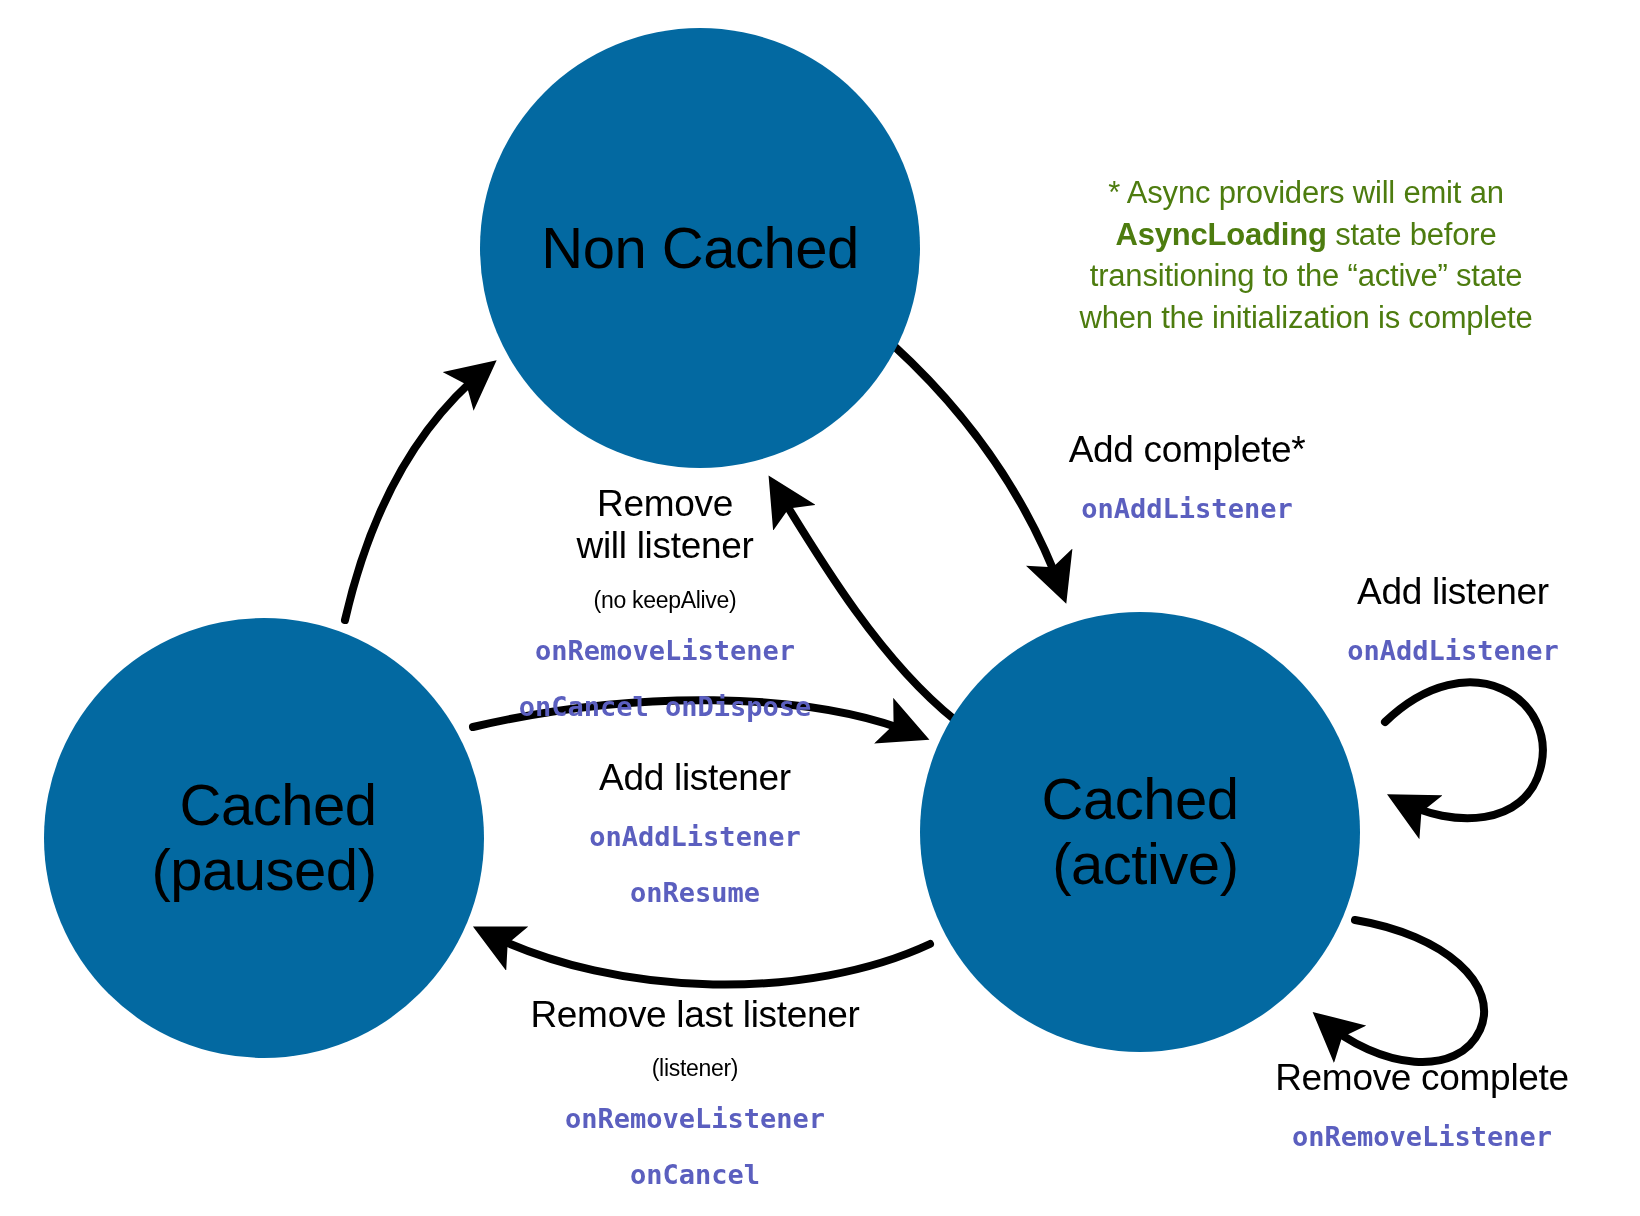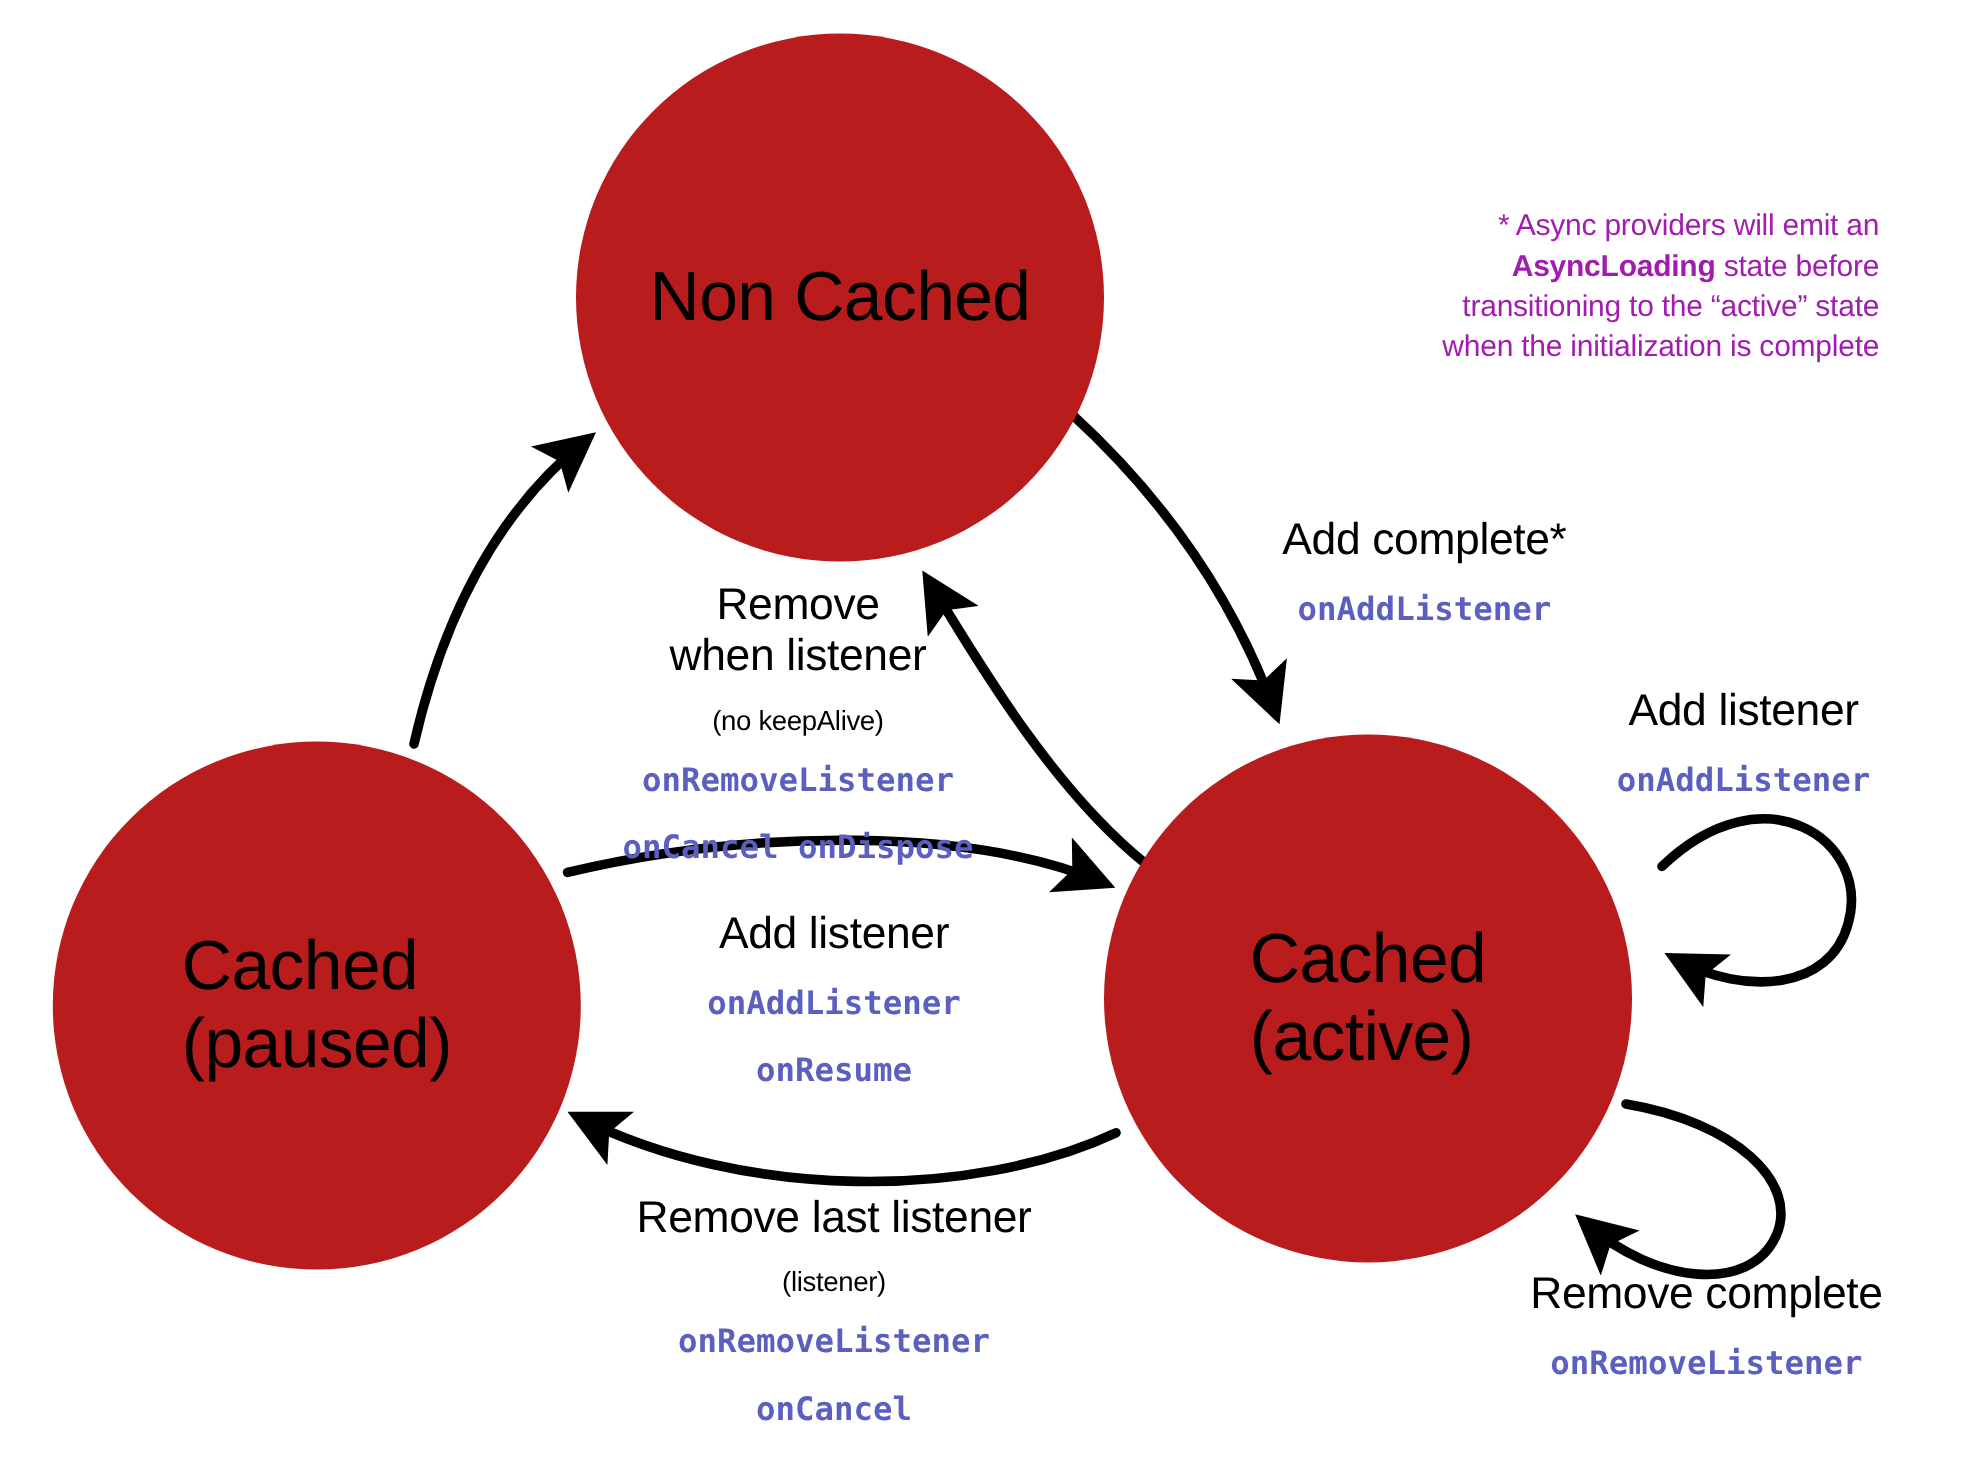--- a/index.html
+++ b/index.html
@@ -20,25 +20,25 @@
     position: absolute;
     left: 0;
     top: 0;
     width: 1640px;
     height: 1216px;
     pointer-events: none;
   }
   .node {
     position: absolute;
     border-radius: 50%;
-    background: #b91c1c;
+    background: #0369a1;
     display: flex;
     align-items: center;
     justify-content: center;
-    text-align: left;
+    text-align: right;
     line-height: 1.12;
     color: #000;
   }
   .node-label {
     font-size: 58px;
     font-weight: 400;
     letter-spacing: -0.5px;
     white-space: pre-line;
   }
   .lbl {
@@ -64,25 +64,25 @@
     display: block;
     font-size: 27px;
     font-family: "DejaVu Sans Mono", monospace;
     font-weight: bold;
     color: #5B5FBF;
     letter-spacing: 0px;
     line-height: 1.38;
   }
   .note {
     position: absolute;
-    font-size: 25px;
+    font-size: 31px;
     line-height: 1.34;
     letter-spacing: -0.2px;
-    color: #a21caf;
-    text-align: right;
+    color: #4d7c0f;
+    text-align: center;
   }
   .note b { font-weight: bold; }
   .note .ln { display: block; }
 </style>
 </head>
 <body>
 
 <div id="canvas">
 
   <svg id="edges" viewBox="0 0 1640 1216">
@@ -143,21 +143,21 @@
   </div>
 
 
   <div class="lbl" id="lbl-add-listener-star" style="left:1022px; top:410px; width:330px;">
     <span class="main">Add complete*</span>
     <span class="code">onAddListener</span>
   </div>
 
   <div class="lbl" id="lbl-remove-last-listener-no-keepalive" style="left:495px; top:464px; width:340px;">
     <span class="main">Remove
-when listener</span>
+will listener</span>
     <span class="sub">(no keepAlive)</span>
     <span class="code">onRemoveListener</span>
     <span class="code">onCancel  onDispose</span>
   </div>
 
   <div class="lbl" id="lbl-add-listener-resume" style="left:525px; top:738px; width:340px;">
     <span class="main">Add listener</span>
     <span class="code">onAddListener</span>
     <span class="code">onResume</span>
   </div>

